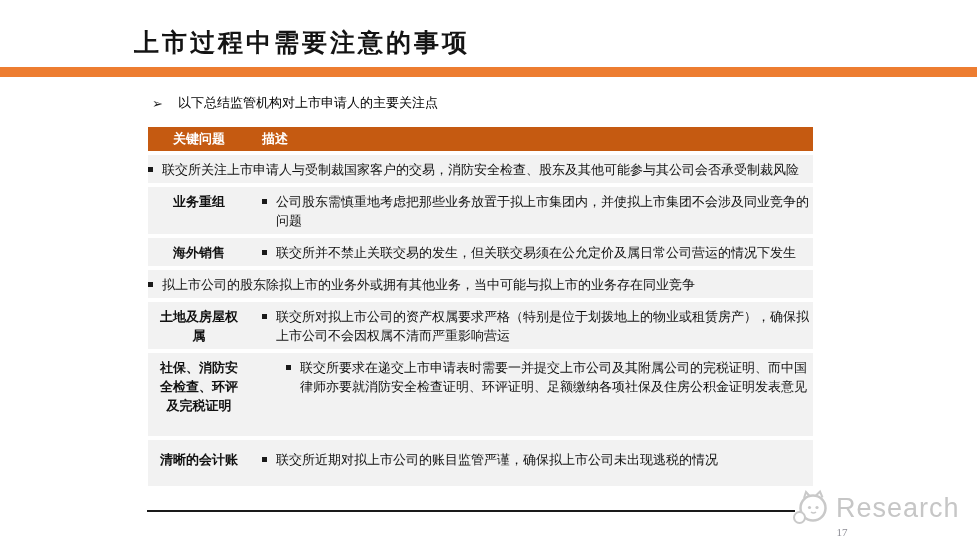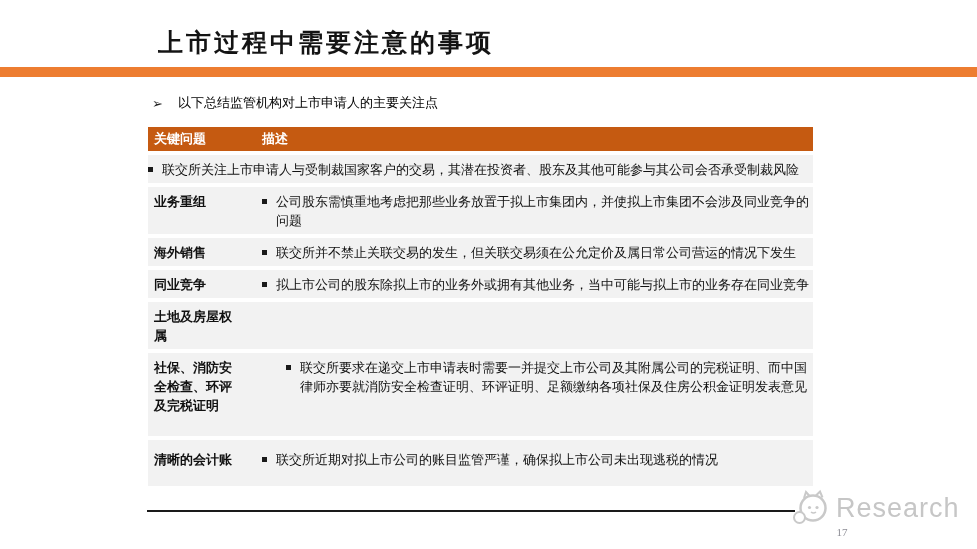--- a/index.html
+++ b/index.html
@@ -13,21 +13,21 @@
   .slide{
     position:relative;
     width:977px;height:549px;
     background:#ffffff;
     overflow:hidden;
     font-family:"Liberation Sans", sans-serif;
     color:#111;
     margin:0 auto;
   }
   .title{
-    position:absolute;left:158px;top:26px;
+    position:absolute;left:134px;top:26px;
     font-family:"DejaVu Serif", serif;
     font-size:25px;font-weight:bold;letter-spacing:3px;color:#141414;
     white-space:nowrap;
   }
   .orange-bar{
     position:absolute;left:0;top:67px;width:977px;height:10px;
     background:var(--accent-bar);
   }
   .intro{
     position:absolute;left:152px;top:94px;
@@ -37,21 +37,21 @@
   .intro .arrow{font-size:13px;color:#222;line-height:1;}
   .ftable{
     position:absolute;left:148px;top:127px;width:665px;
     font-size:13px;
   }
   .thead{
     display:flex;height:24px;align-items:center;
     background:var(--table-header-bg);
     color:#ffffff;font-weight:bold;
   }
-  .col-key{width:114px;padding-left:6px;padding-right:18px;flex:none;}
+  .col-key{width:114px;padding-left:6px;padding-right:18px;flex:none;text-align:center;}
   .col-desc{flex:1;padding-right:4px;}
   .trow{
     display:flex;background:var(--row-bg);
     margin-top:4px;
     padding-top:5px;padding-bottom:4px;
   }
   .trow .col-key{font-weight:bold;line-height:19px;}
   .trow .col-desc{display:flex;line-height:19px;}
   .bullet-sq{
     flex:none;width:5px;height:5px;background:#1a1a1a;
@@ -93,50 +93,53 @@
 
   <div class="ftable">
     <div class="thead">
       <div class="col-key">关键问题</div>
       <div class="col-desc">描述</div>
     </div>
 
     <div class="trow">
       <div class="col-desc">
         <span class="bullet-sq"></span>
-        <span>联交所关注上市申请人与受制裁国家客户的交易，其潜在投资者、股东及其他可能参与其公司会否承受制裁风险</span>
+        <span>联交所关注上市申请人与受制裁国家客户的交易，消防安全检查、股东及其他可能参与其公司会否承受制裁风险</span>
       </div>
     </div>
 
     <div class="trow">
       <div class="col-key">业务重组</div>
       <div class="col-desc">
         <span class="bullet-sq"></span>
         <span>公司股东需慎重地考虑把那些业务放置于拟上市集团内，并使拟上市集团不会涉及同业竞争的问题</span>
       </div>
     </div>
 
     <div class="trow">
       <div class="col-key">海外销售</div>
       <div class="col-desc">
         <span class="bullet-sq"></span>
         <span>联交所并不禁止关联交易的发生，但关联交易须在公允定价及属日常公司营运的情况下发生</span>
       </div>
     </div>
 
     <div class="trow">
-      <div class="col-key">同业竞争</div>
       <div class="col-desc">
         <span class="bullet-sq"></span>
         <span>拟上市公司的股东除拟上市的业务外或拥有其他业务，当中可能与拟上市的业务存在同业竞争</span>
       </div>
     </div>
 
     <div class="trow">
       <div class="col-key">土地及房屋权属</div>
+      <div class="col-desc">
+        <span class="bullet-sq"></span>
+        <span>联交所对拟上市公司的资产权属要求严格（特别是位于划拨地上的物业或租赁房产），确保拟上市公司不会因权属不清而严重影响营运</span>
+      </div>
     </div>
 
     <div class="trow row-tall">
       <div class="col-key">社保、消防安全检查、环评及完税证明</div>
       <div class="col-desc">
         <span class="bullet-sq"></span>
         <span>联交所要求在递交上市申请表时需要一并提交上市公司及其附属公司的完税证明、而中国律师亦要就消防安全检查证明、环评证明、足额缴纳各项社保及住房公积金证明发表意见</span>
       </div>
     </div>
 

